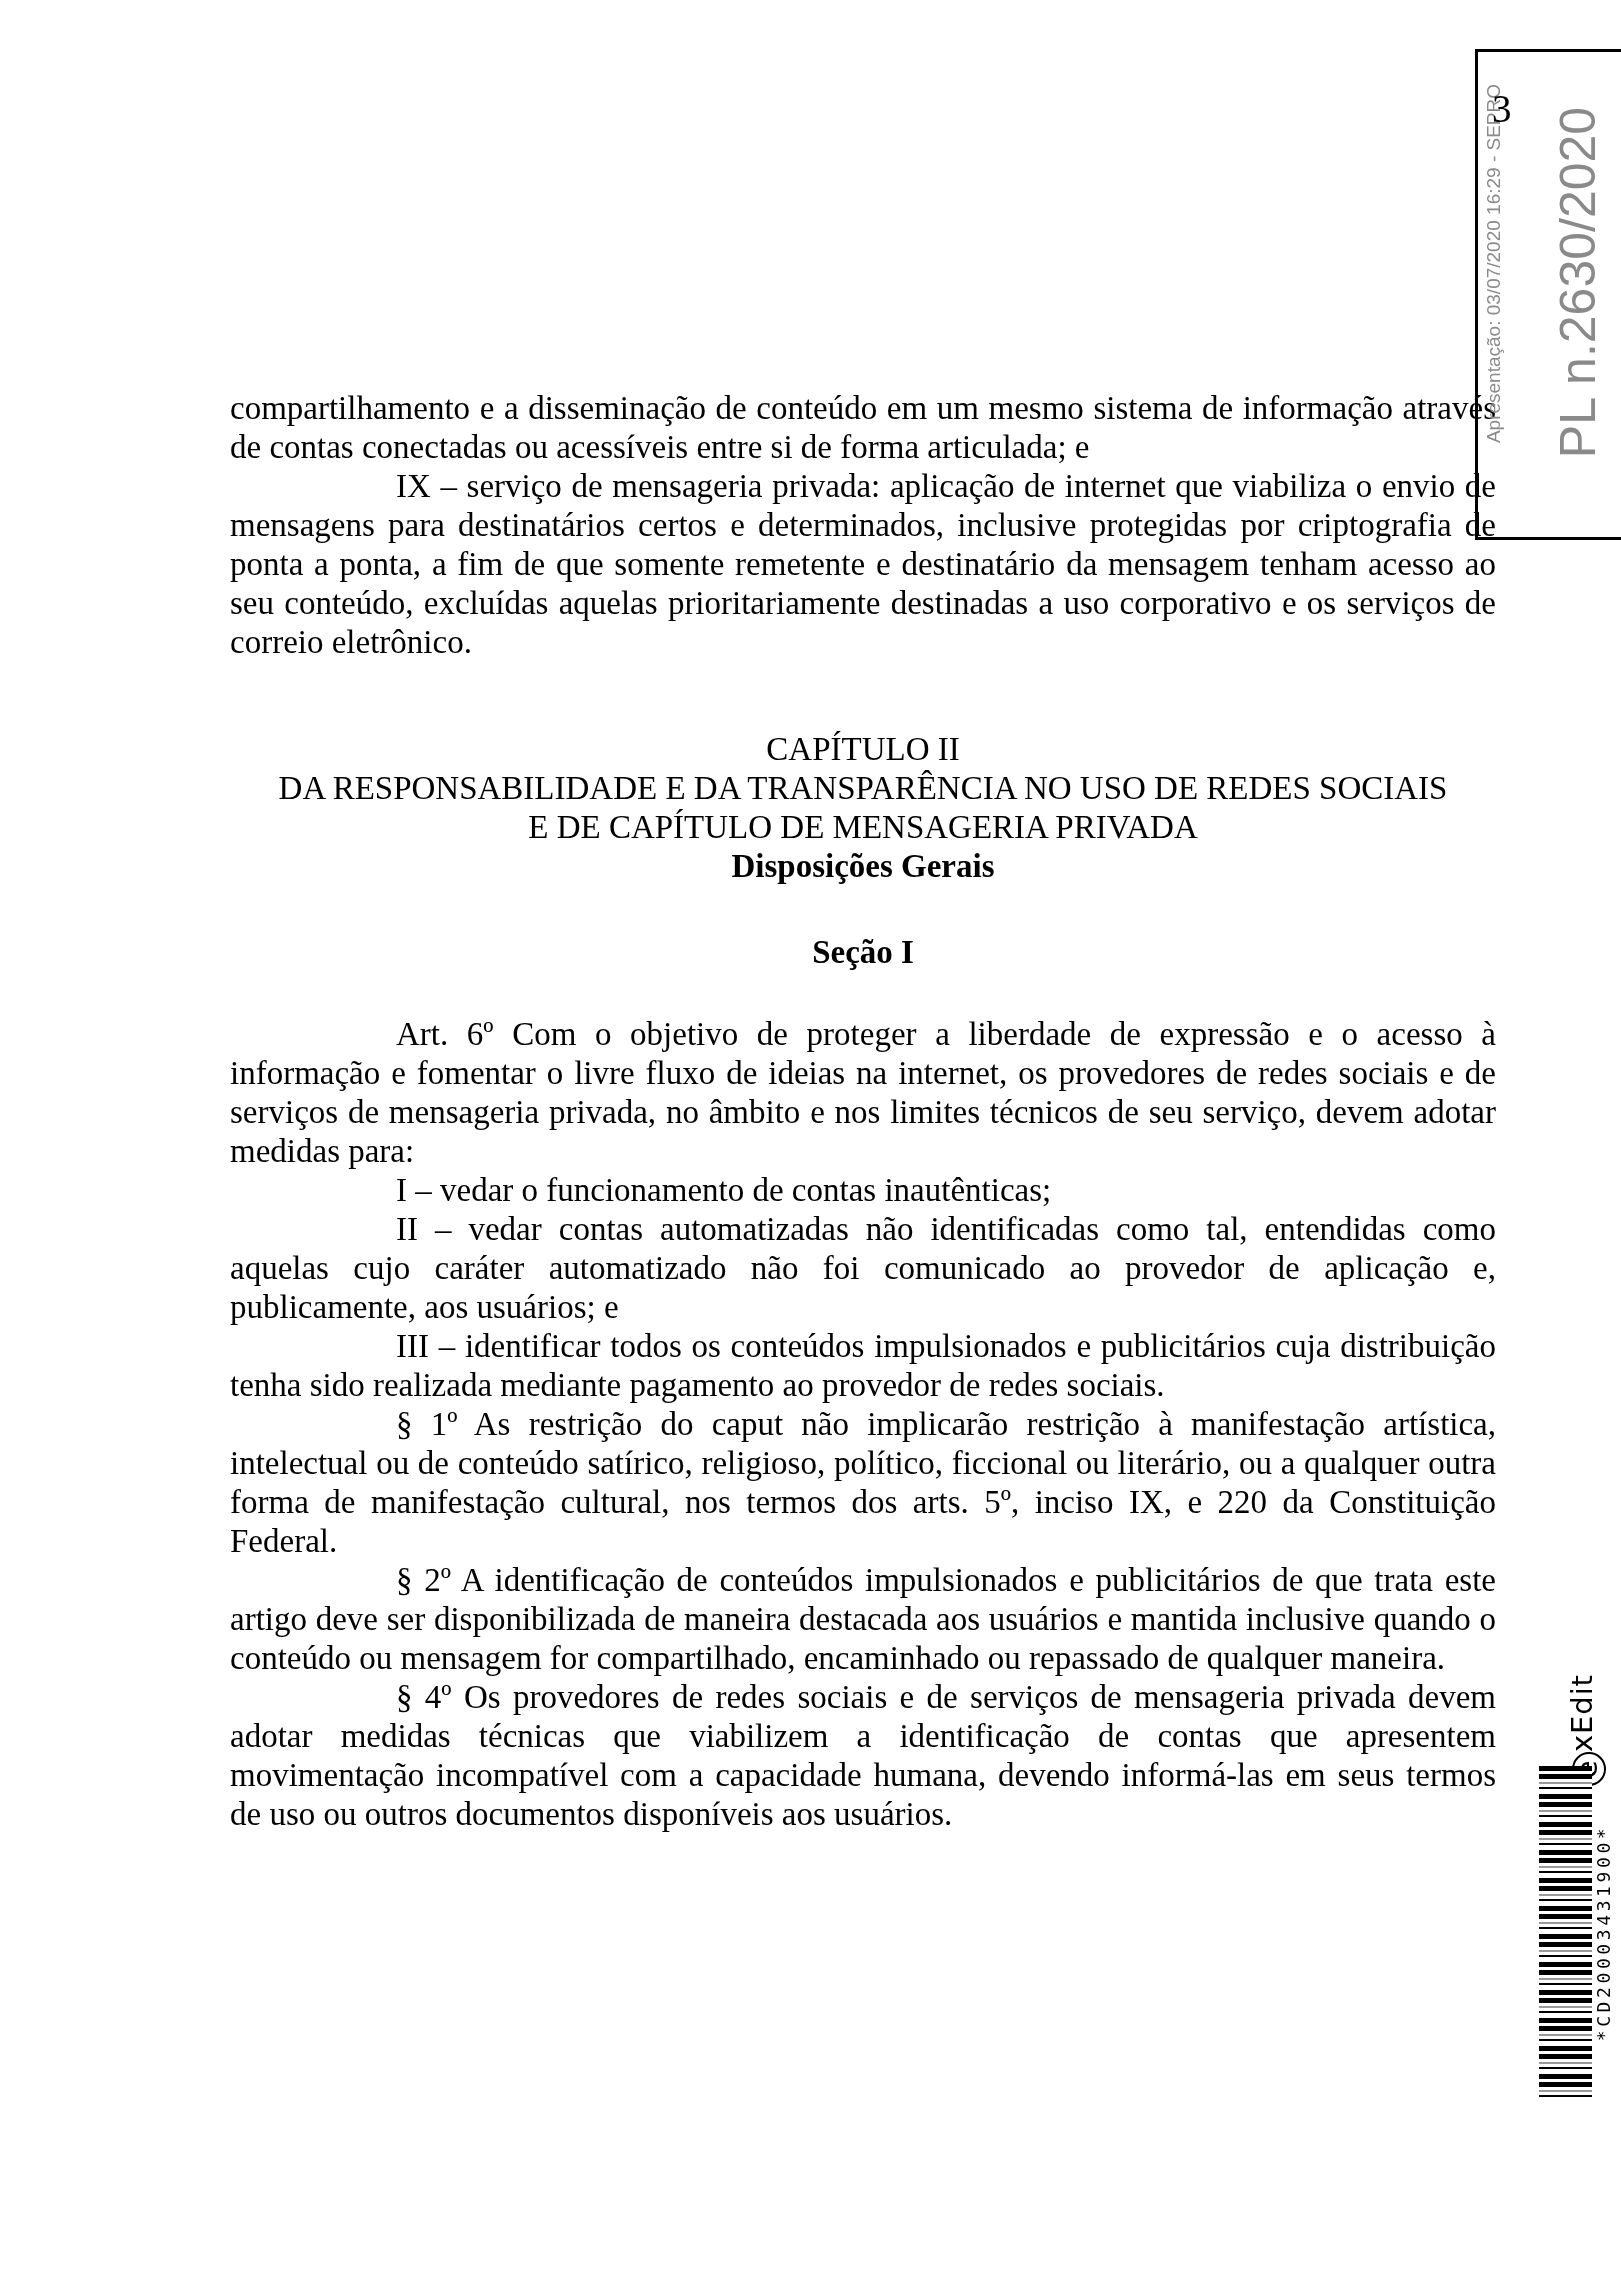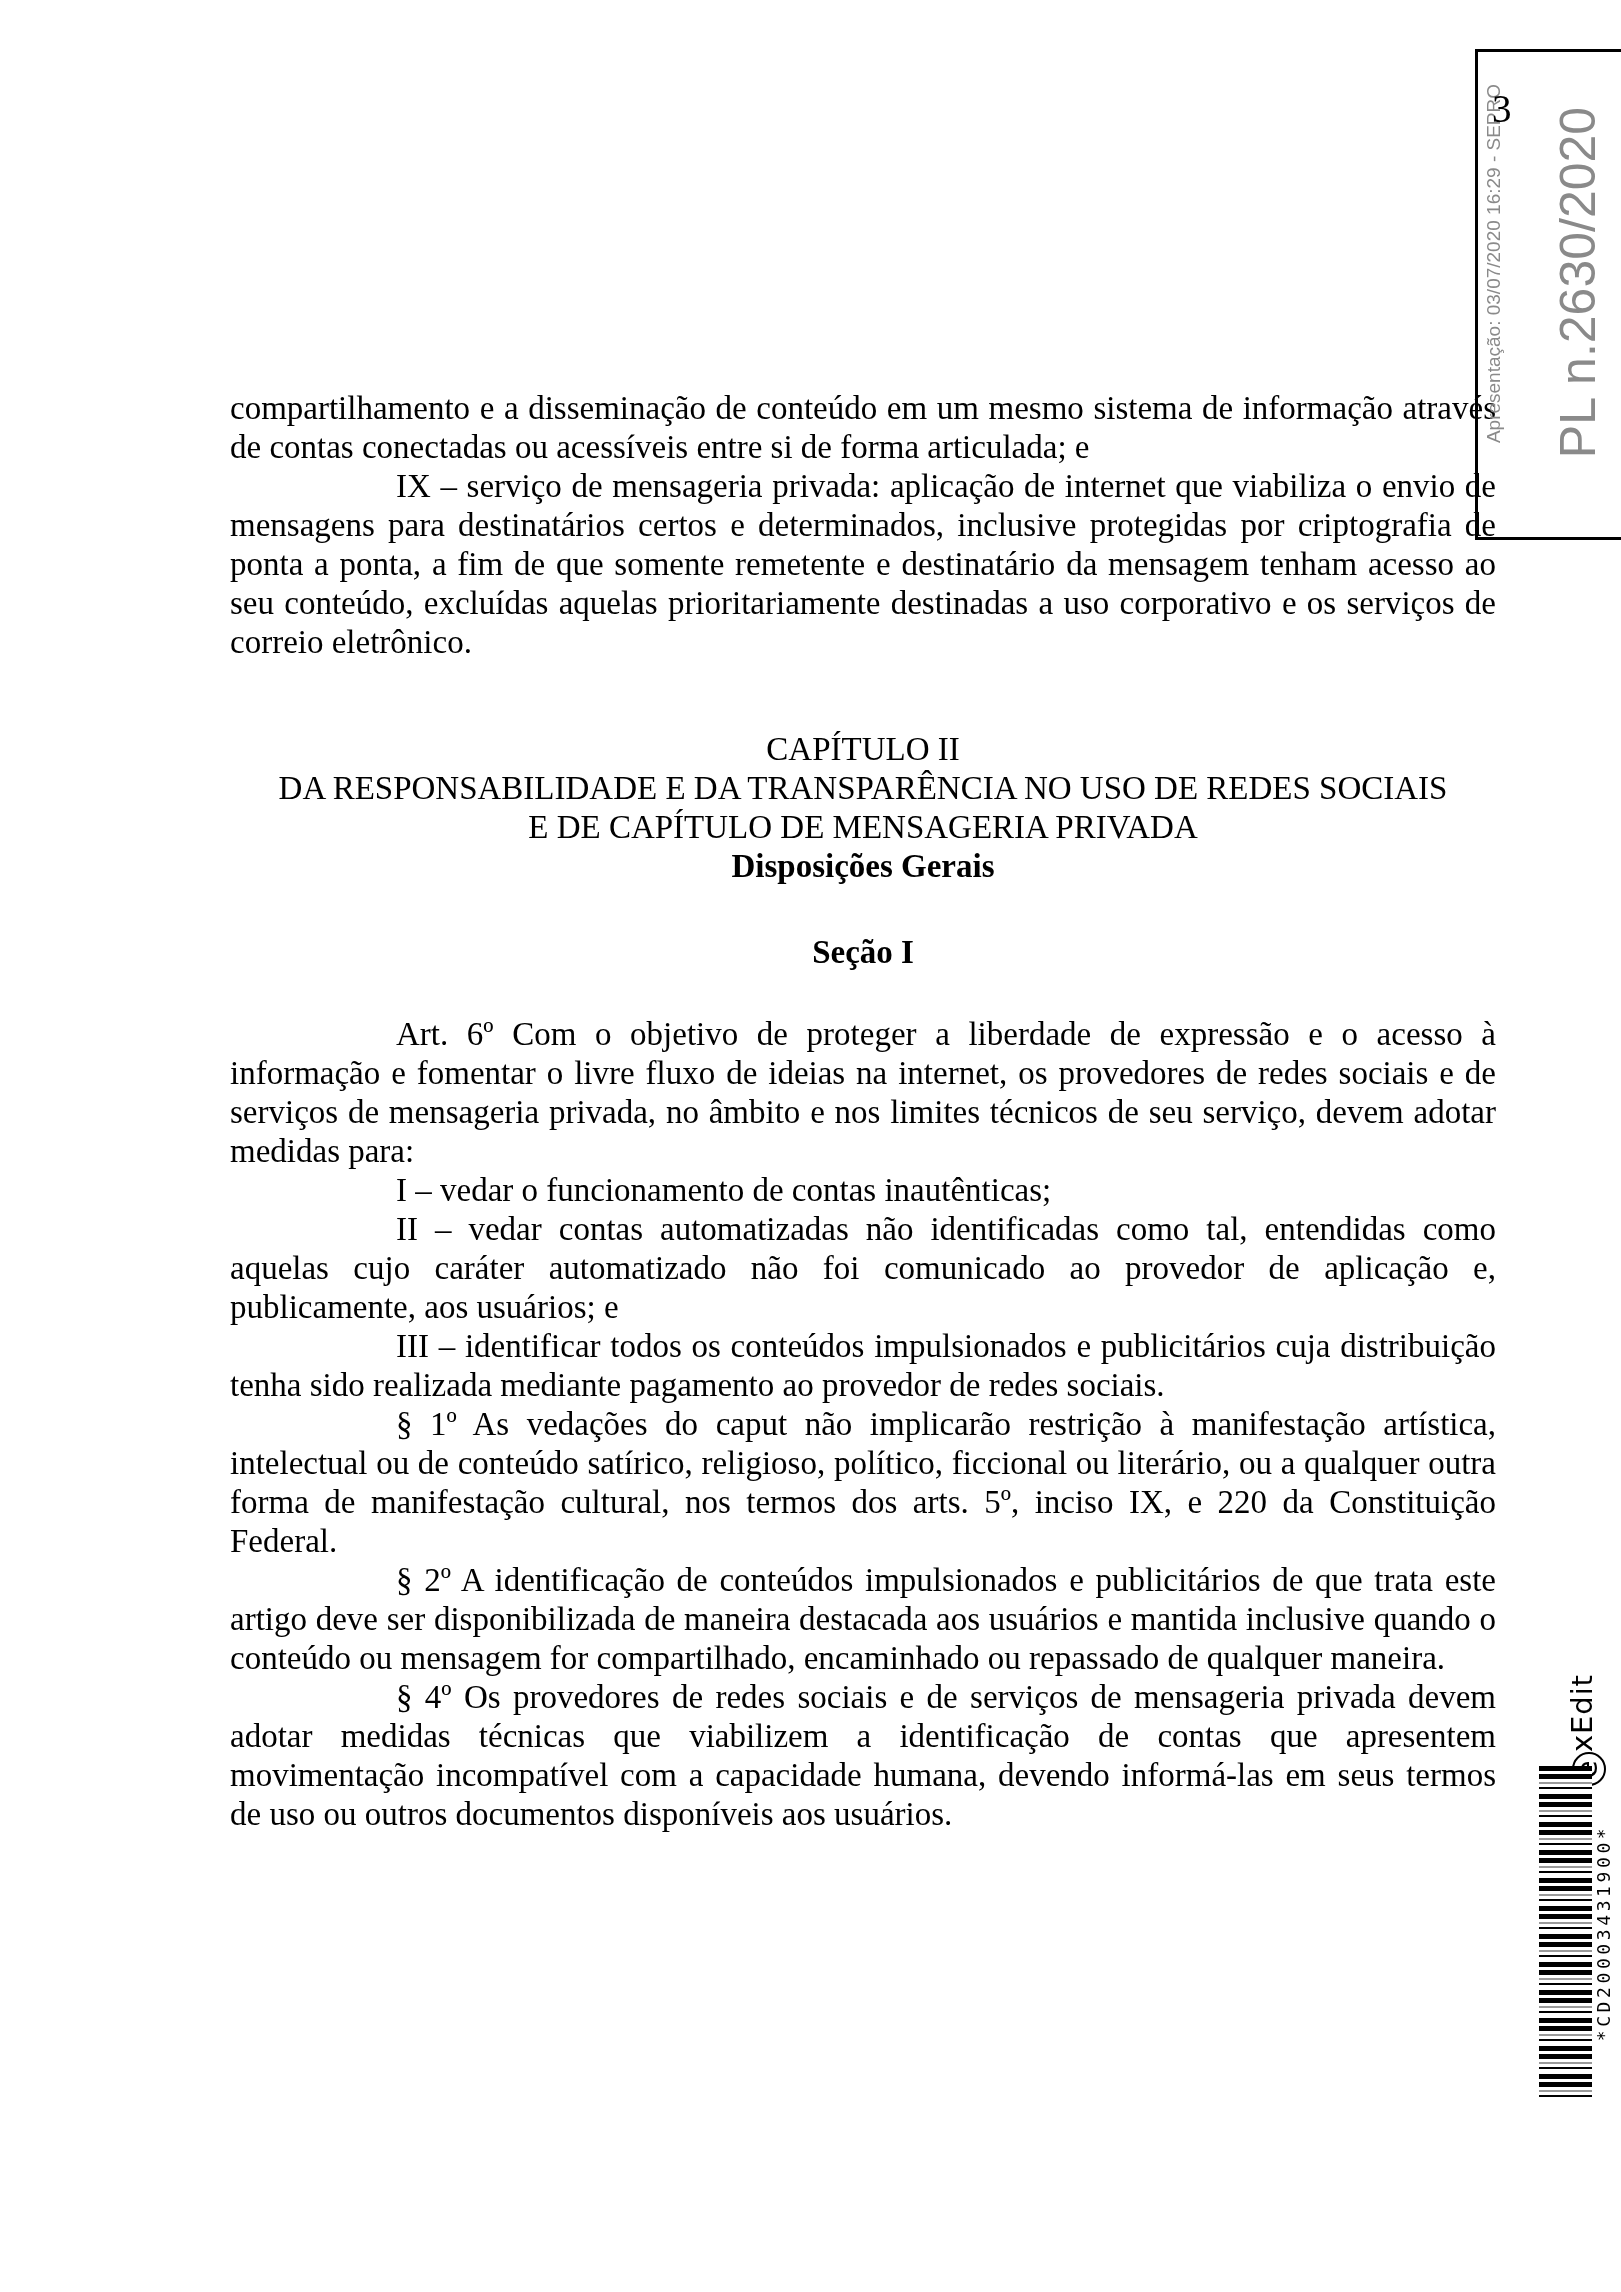--- a/index.html
+++ b/index.html
@@ -56,21 +56,21 @@
       <p class="blk body"><span>IX – serviço de mensageria privada: aplicação de internet que viabiliza o envio de mensagens para destinatários certos e determinados, inclusive protegidas por criptografia de ponta a ponta, a fim de que somente remetente e destinatário da mensagem tenham acesso ao seu conteúdo, excluídas aquelas prioritariamente destinadas a uso corporativo e os serviços de correio eletrônico.</span></p>
       <p class="blk center sp-lg"><span>CAPÍTULO II</span></p>
       <p class="blk center"><span>DA RESPONSABILIDADE E DA TRANSPARÊNCIA NO USO DE REDES SOCIAIS</span></p>
       <p class="blk center"><span>E DE CAPÍTULO DE MENSAGERIA PRIVADA</span></p>
       <p class="blk center-bold"><span>Disposições Gerais</span></p>
       <p class="blk center-bold sp-md"><span>Seção I</span></p>
       <p class="blk body sp-sm"><span class="bold">Art. 6º</span><span> Com o objetivo de proteger a liberdade de expressão e o acesso à informação e fomentar o livre fluxo de ideias na internet, os provedores de redes sociais e de serviços de mensageria privada, no âmbito e nos limites técnicos de seu serviço, devem adotar medidas para:</span></p>
       <p class="blk body"><span>I – vedar o funcionamento de contas inautênticas;</span></p>
       <p class="blk body"><span>II – vedar contas automatizadas não identificadas como tal, entendidas como aquelas cujo caráter automatizado não foi comunicado ao provedor de aplicação e, publicamente, aos usuários; e</span></p>
       <p class="blk body"><span>III – identificar todos os conteúdos impulsionados e publicitários cuja distribuição tenha sido realizada mediante pagamento ao provedor de redes sociais.</span></p>
-      <p class="blk body"><span>§ 1º As vedações do </span><span class="bold">caput</span><span> não implicarão restrição à manifestação artística, intelectual ou de conteúdo satírico, religioso, político, ficcional ou literário, ou a qualquer outra forma de manifestação cultural, nos termos dos arts. 5º, inciso IX, e 220 da Constituição Federal.</span></p>
+      <p class="blk body"><span>§ 1º As restrição do </span><span class="bold">caput</span><span> não implicarão restrição à manifestação artística, intelectual ou de conteúdo satírico, religioso, político, ficcional ou literário, ou a qualquer outra forma de manifestação cultural, nos termos dos arts. 5º, inciso IX, e 220 da Constituição Federal.</span></p>
       <p class="blk body"><span>§ 2º A identificação de conteúdos impulsionados e publicitários de que trata este artigo deve ser disponibilizada de maneira destacada aos usuários e mantida inclusive quando o conteúdo ou mensagem for compartilhado, encaminhado ou repassado de qualquer maneira.</span></p>
       <p class="blk body"><span>§ 4º Os provedores de redes sociais e de serviços de mensageria privada devem adotar medidas técnicas que viabilizem a identificação de contas que apresentem movimentação incompatível com a capacidade humana, devendo informá-las em seus termos de uso ou outros documentos disponíveis aos usuários.</span></p>
     </div>
 
   <div class="stamp-box"></div>
 
   <div class="rot stamp-pl">PL n.2630/2020</div>
 
   <div class="rot stamp-meta">Apresentação: 03/07/2020 16:29 - SEPRO</div>
 

